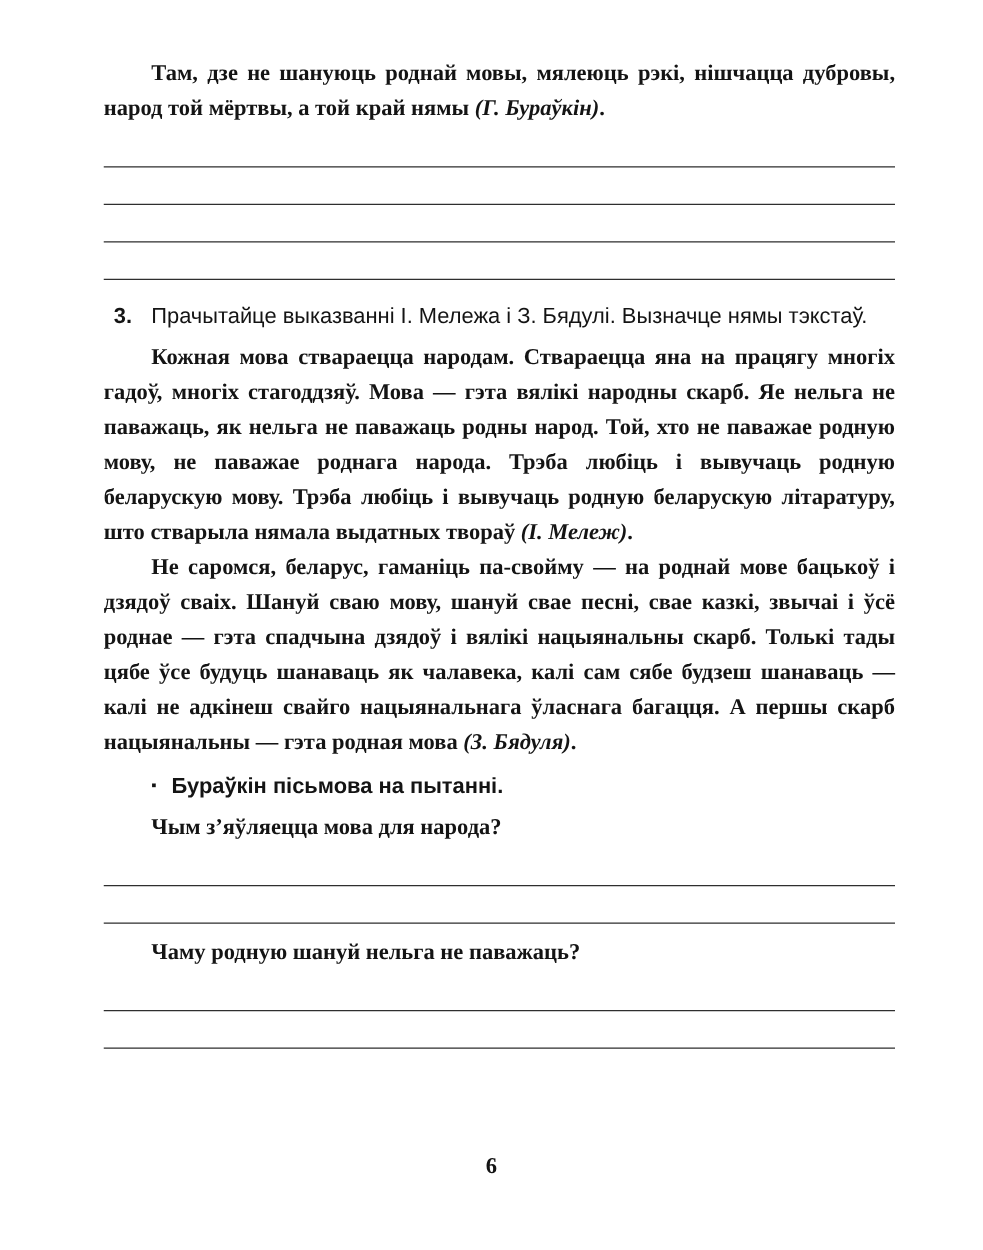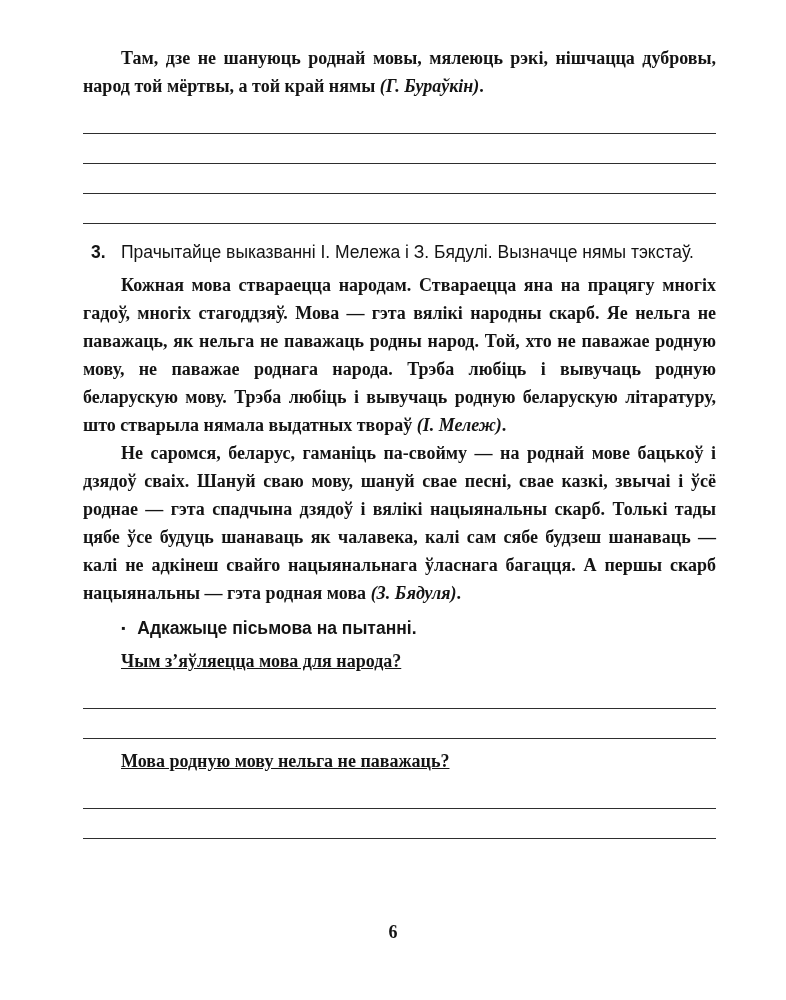--- a/index.html
+++ b/index.html
@@ -75,21 +75,20 @@
     line-height: 1;
   }
 
   .question {
     margin: 6px 0 0 0;
     font-size: 18px;
     font-weight: 700;
     line-height: 28px;
     text-indent: 38px;
     text-align: left;
-    text-decoration: underline;
   }
   .question-2 { margin-top: 8px; }
 
   .page-number {
     position: absolute;
     left: 0;
     right: 0;
     top: 922px;
     text-align: center;
     font-weight: 700;
@@ -117,31 +116,31 @@
       <span class="ex-num">3.</span>
       <span class="ex-instr">Прачытайце выказванні І. Мележа і З. Бядулі. Вызначце нямы тэкстаў.</span>
     </div>
 
     <p class="body-text passage-first"><span>Кожная мова ствараецца народам. Ствараецца яна на працягу многіх гадоў, многіх стагоддзяў. Мова — гэта вялікі народны скарб. Яе нельга не паважаць, як нельга не паважаць родны народ. Той, хто не паважае родную мову, не паважае роднага народа. Трэба любіць і вывучаць родную беларускую мову. Трэба любіць і вывучаць родную беларускую літаратуру, што стварыла нямала выдатных твораў </span><span class="attr">(І. Мележ)</span><span>.</span></p>
 
     <p class="body-text"><span>Не саромся, беларус, гаманіць па-свойму — на роднай мове бацькоў і дзядоў сваіх. Шануй сваю мову, шануй свае песні, свае казкі, звычаі і ўсё роднае — гэта спадчына дзядоў і вялікі нацыянальны скарб. Толькі тады цябе ўсе будуць шанаваць як чалавека, калі сам сябе будзеш шанаваць — калі не адкінеш свайго нацыянальнага ўласнага багацця. А першы скарб нацыянальны — гэта родная мова </span><span class="attr">(З. Бядуля)</span><span>.</span></p>
 
     <div class="task-line">
       <span class="bullet">▪</span>
-      <span>Адкажыце пісьмова на пытанні.</span>
+      <span>Бураўкін пісьмова на пытанні.</span>
     </div>
 
     <p class="question">Чым з’яўляецца мова для народа?</p>
 
     <div class="lines">
       <div class="wline"></div>
       <div class="wline"></div>
     </div>
 
-    <p class="question question-2">Мова родную мову нельга не паважаць?</p>
+    <p class="question question-2">Чаму родную шануй нельга не паважаць?</p>
 
     <div class="lines">
       <div class="wline"></div>
       <div class="wline"></div>
     </div>
 
   </div>
 
   <div class="page-number">6</div>
 </div>

